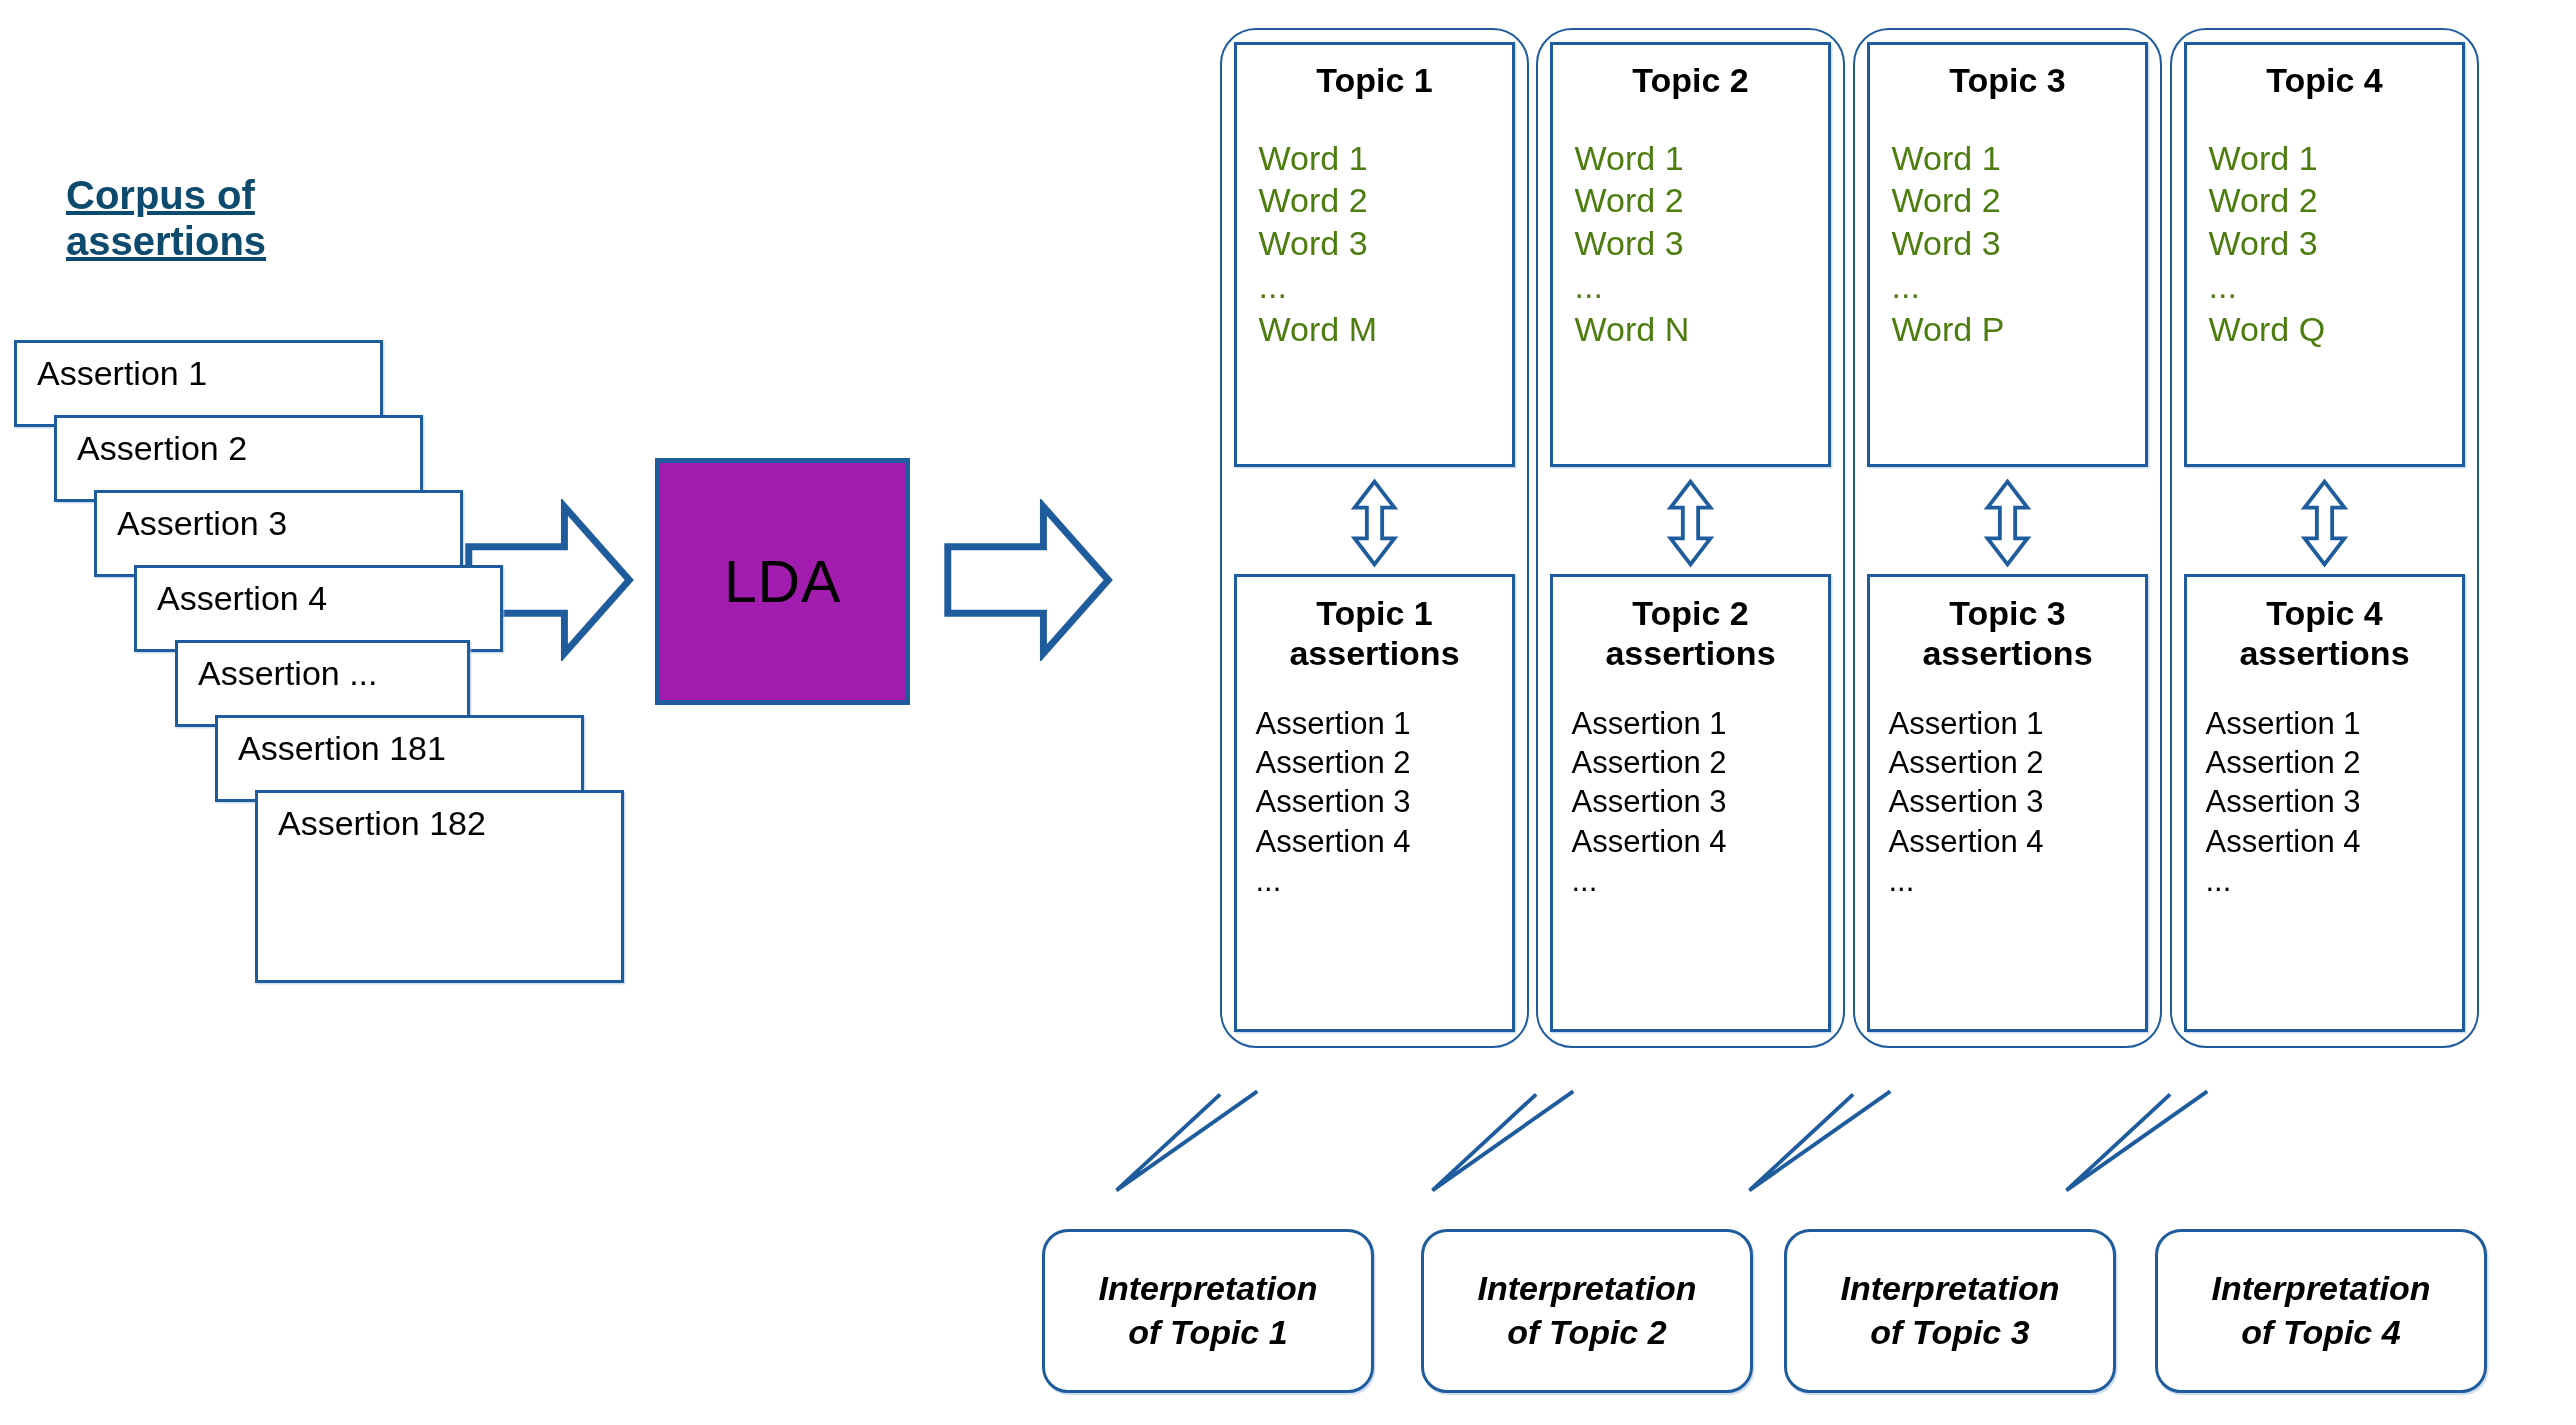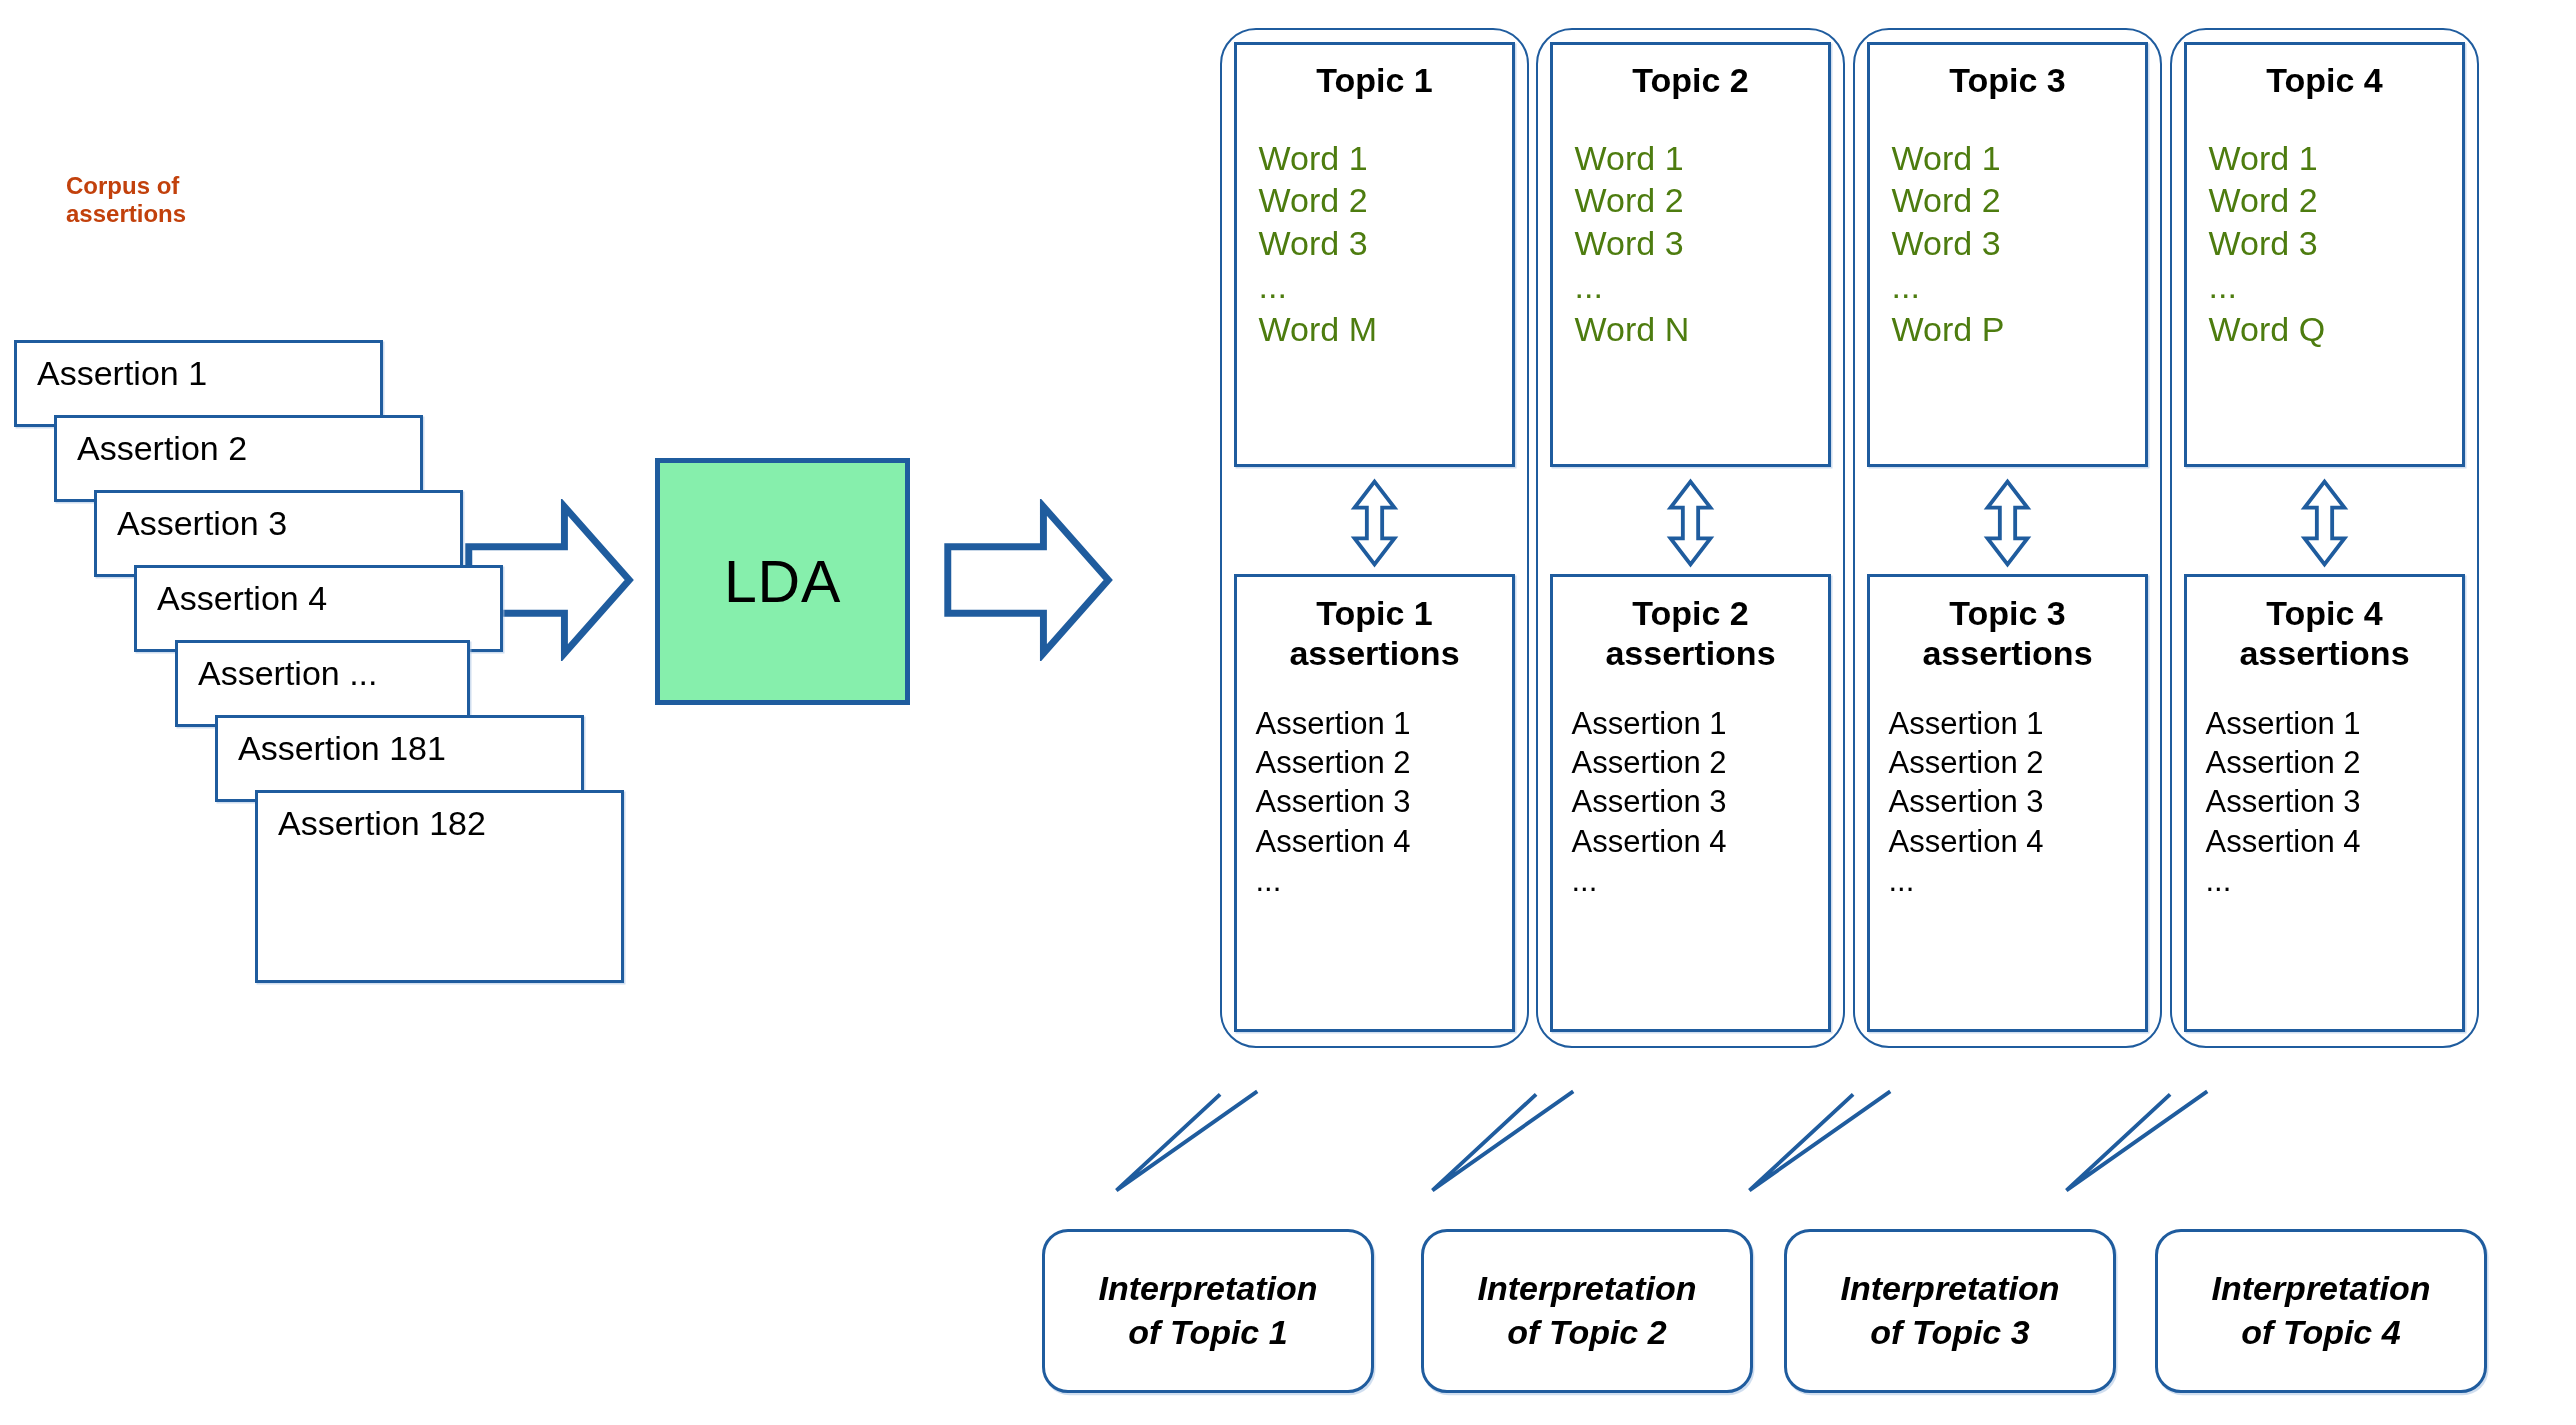--- a/index.html
+++ b/index.html
@@ -17,25 +17,26 @@
     background: #ffffff;
     overflow: hidden;
   }
 
   
   .corpus-heading {
     position: absolute;
     left: 66px;
     top: 172px;
     width: 325px;
-    font-size: 24px;
+    font-size: 40px;
     font-weight: bold;
     line-height: 1.16;
-    color: #c2410c;
+    color: #0c4a6e;
     white-space: pre-line;
+    text-decoration: underline;
   }
 
   
   .assertion-card {
     position: absolute;
     box-sizing: border-box;
     background: #ffffff;
     border: 3.1px solid #1F5C9E;
     box-shadow: 1.5px 1.5px 0 rgba(170,195,225,0.55);
   }
@@ -49,21 +50,21 @@
   }
 
   
   .lda-box {
     position: absolute;
     left: 655px;
     top: 458px;
     width: 255px;
     height: 247px;
     box-sizing: border-box;
-    background: #86efac;
+    background: #a21caf;
     border: 5.4px solid #1F5C9E;
     display: flex;
     align-items: center;
     justify-content: center;
   }
   .lda-box .lda-label {
     font-size: 59px;
     color: #000000;
     letter-spacing: 0.8px;
   }

